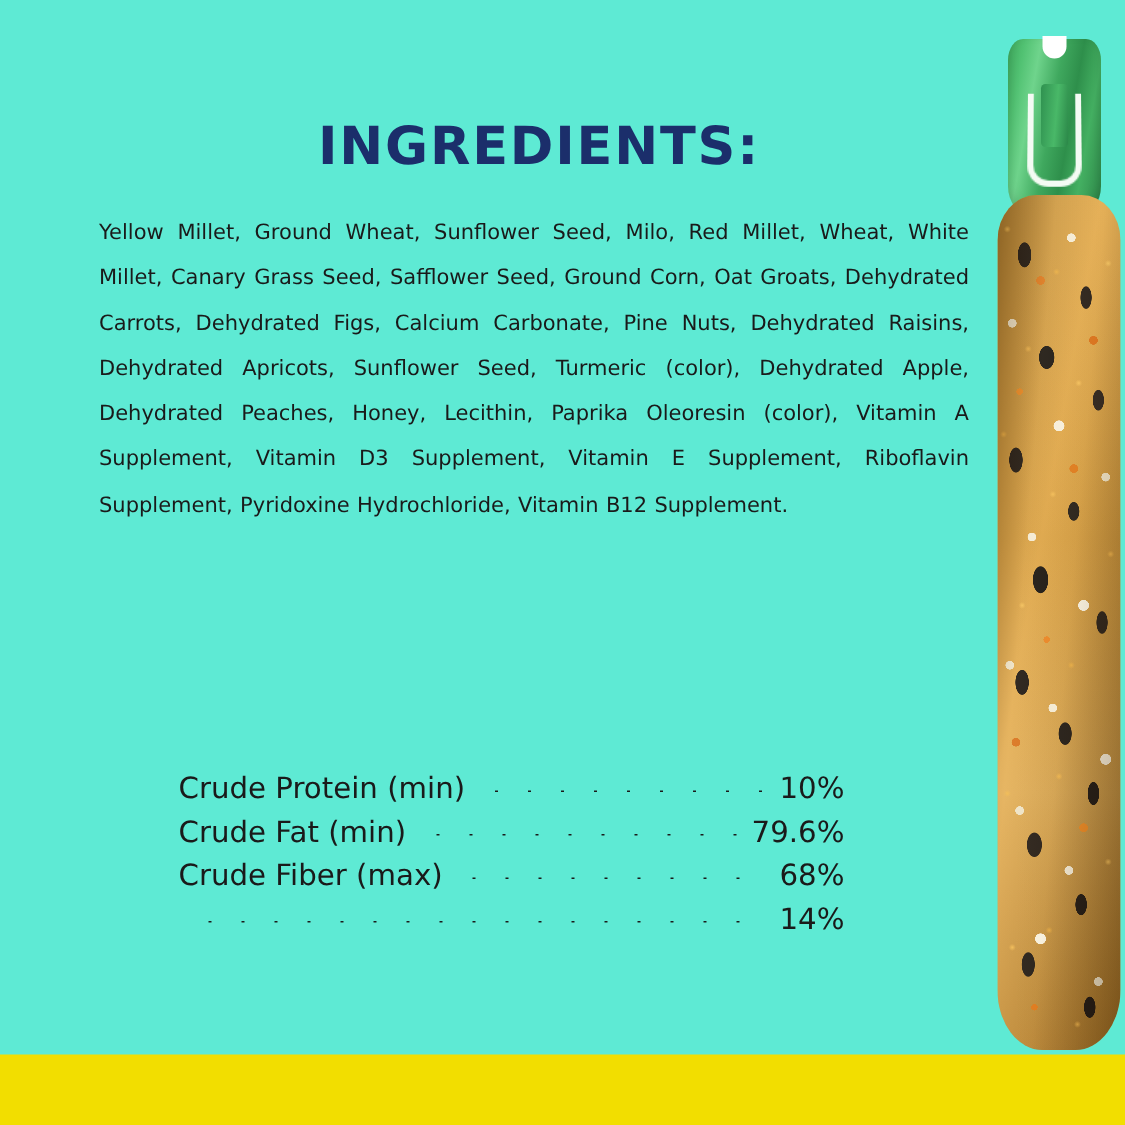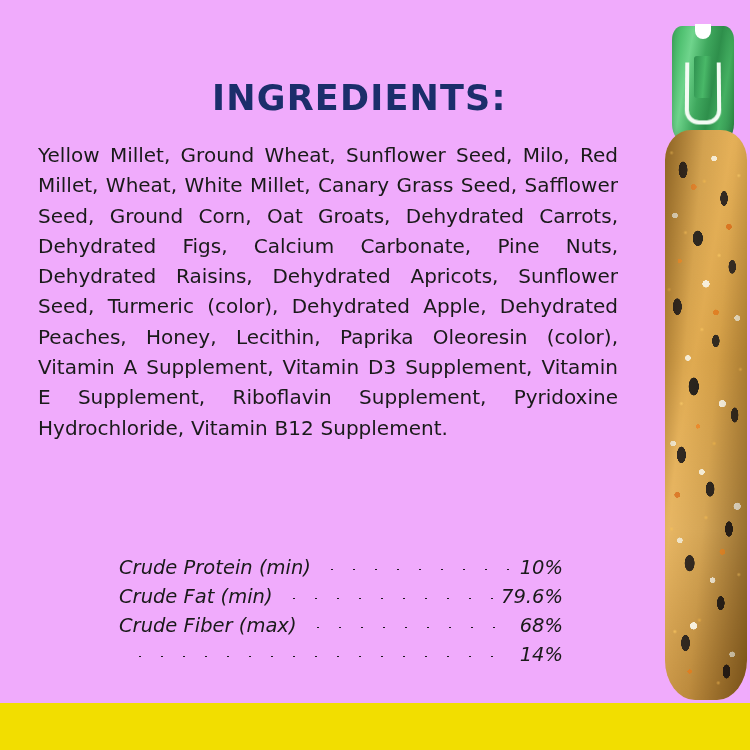--- a/index.html
+++ b/index.html
@@ -7,21 +7,21 @@
     padding: 0;
     background: #ffffff;
   }
   body {
     font-family: "DejaVu Sans", sans-serif;
   }
   .page {
     position: relative;
     width: 750px;
     height: 750px;
-    background: #f0abfc;
+    background: #5eead4;
     overflow: hidden;
   }
 
   
   .heading {
     position: absolute;
     color: #1B2E6B;
     font-family: "DejaVu Sans", sans-serif;
     font-weight: bold;
     letter-spacing: 0.5px;
@@ -36,39 +36,38 @@
   .heading-analysis {
     left: 124px;
     top: 456px;
     font-size: 31px;
     letter-spacing: 0.2px;
   }
 
   
   .ingredients-body {
     position: absolute;
-    left: 38px;
+    left: 66px;
     top: 140px;
     width: 580px;
     color: #1A1A1A;
     font-family: "DejaVu Sans", sans-serif;
-    font-size: 20px;
+    font-size: 14px;
     line-height: 30.3px;
     text-align: justify;
     text-align-last: left;
     word-spacing: 0.5px;
   }
 
   
   .analysis-table {
     position: absolute;
     left: 119px;
     top: 514px;
     width: 444px;
-    font-style: italic;
   }
   .analysis-row {
     display: flex;
     align-items: baseline;
     height: 29px;
     color: #1A1A1A;
     font-family: "DejaVu Sans", sans-serif;
     font-size: 19.5px;
   }
   .analysis-label {
@@ -81,21 +80,20 @@
     height: 1px;
     top: -4px;
     background-image: radial-gradient(circle, #1A1A1A 0.9px, rgba(0,0,0,0) 1.2px);
     background-size: 22px 3px;
     background-position: left center;
     background-repeat: repeat-x;
   }
   .analysis-value {
     white-space: nowrap;
     text-align: right;
-    margin-top: 42px;
   }
 
   
   .yellow-bar {
     position: absolute;
     left: 0;
     top: 703px;
     width: 750px;
     height: 47px;
     background: #F2DE00;

